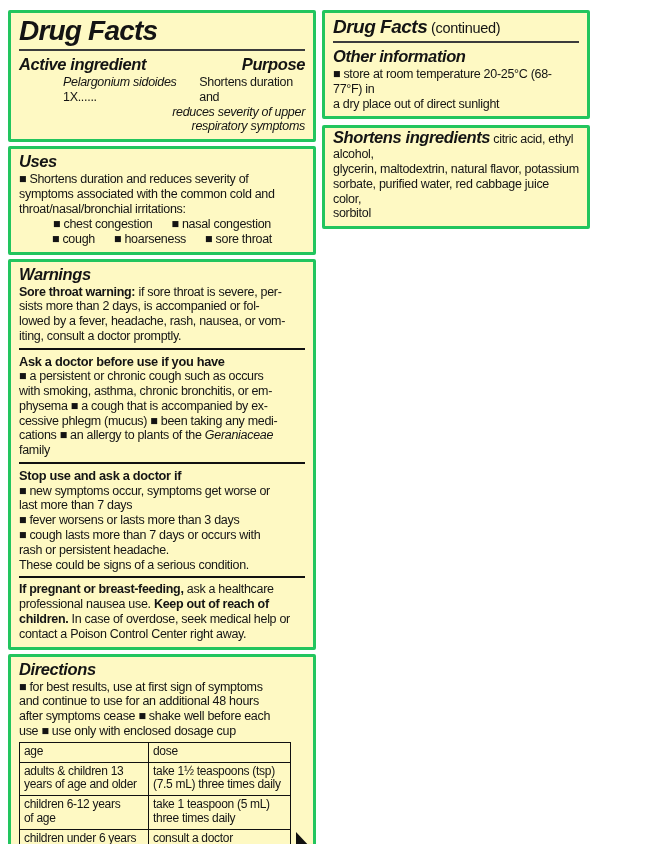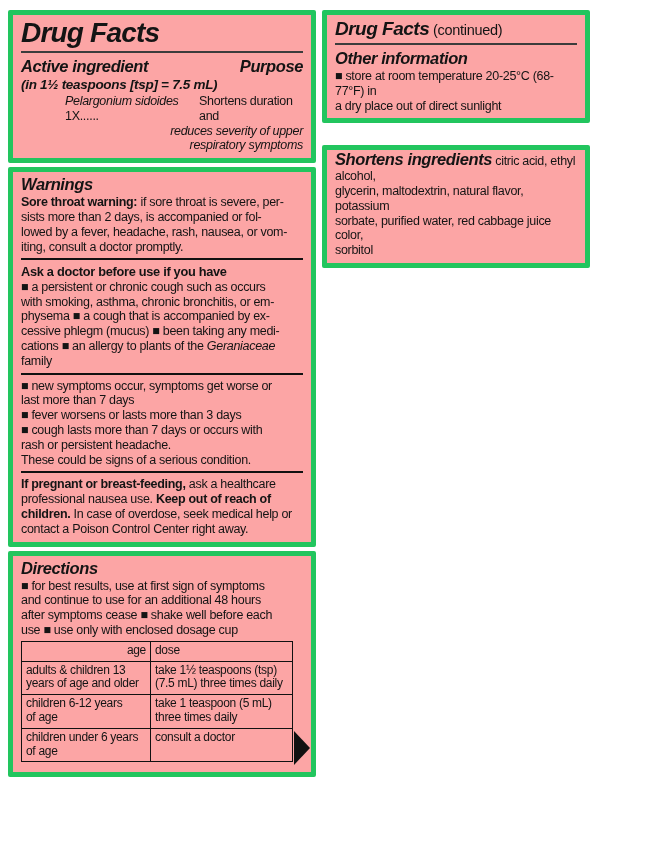--- a/index.html
+++ b/index.html
@@ -4,23 +4,23 @@
 <style>
   html,body{margin:0;padding:0;}
   body{
     width:654px;height:844px;background:#ffffff;overflow:hidden;position:relative;
     font-family:"Liberation Sans","DejaVu Sans",sans-serif;
     color:#141414;
     -webkit-font-smoothing:antialiased;
   }
   .col{position:absolute;top:10px;display:flex;flex-direction:column;gap:4px;}
   .col-left{left:8px;width:308px;}
-  .col-right{left:322px;width:268px;gap:22px;}
+  .col-right{left:322px;width:268px;gap:6px;}
   .box{
-    border:5px solid #22c55e;background:#fca5a5;border-radius:2px;
+    border:3px solid #22c55e;background:#fef9c3;border-radius:2px;
     padding:2px 8px 5px 8px;box-sizing:border-box;
   }
   .para{
     margin:0;font-size:12.5px;line-height:14.8px;letter-spacing:-0.3px;
     white-space:pre-wrap;
   }
   .bold{font-weight:bold;}
   .ital{font-style:italic;}
   .sect-h{
     font-size:16.5px;line-height:19px;font-weight:bold;font-style:italic;
@@ -47,65 +47,73 @@
   .right-align{text-align:right;font-style:italic;}
   .bullets{text-align:center;white-space:pre-wrap;font-size:12.5px;line-height:15px;letter-spacing:-0.3px;}
   .dir-box{position:relative;padding-bottom:10px;}
   table.dose-table{
     border-collapse:collapse;width:272px;margin-top:3px;
     font-size:12px;line-height:13.8px;letter-spacing:-0.3px;
   }
   table.dose-table td{
     border:1.5px solid #111;padding:2px 4px 3px 4px;vertical-align:top;white-space:pre-wrap;
   }
-  table.dose-table .c-age{width:120px;text-align:right;}
+  table.dose-table .c-age{width:120px;}
   .arrow{
     position:absolute;right:1px;bottom:7px;width:0;height:0;
     border-top:17px solid transparent;border-bottom:17px solid transparent;
     border-left:16px solid #111;
   }
   .inline-h{font-size:16.5px;font-weight:bold;font-style:italic;letter-spacing:-0.4px;}
 </style>
 </head>
 <body>
 
 <div class="col col-left">
 
   <div class="box">
     <div class="title-big">Drug Facts</div>
     <hr class="rule">
     <div class="ai-row">
       <span class="ai-h">Active ingredient</span>
       <span class="ai-h">Purpose</span>
     </div>
-    <div class="dose-note">(in 1½ teaspoons [tsp] = 7.5 mL)</div>
     <div class="ing-row para">
       <span><span class="ital">Pelargonium sidoides</span><span> 1X......</span></span>
       <span>Shortens duration and</span>
     </div>
     <div class="para right-align">reduces severity of upper
 respiratory symptoms</div>
   </div>
 
+  <div class="box">
+    <div class="sect-h">Uses</div>
+    <p class="para">■ Shortens duration and reduces severity of
+symptoms associated with the common cold and
+throat/nasal/bronchial irritations:</p>
+    <div class="bullets">■ chest congestion      ■ nasal congestion</div>
+    <div class="bullets">■ cough      ■ hoarseness      ■ sore throat</div>
+  </div>
 
   <div class="box">
     <div class="sect-h">Warnings</div>
     <p class="para"><span class="bold">Sore throat warning:</span><span> if sore throat is severe, per-
 sists more than 2 days, is accompanied or fol-
 lowed by a fever, headache, rash, nausea, or vom-
 iting, consult a doctor promptly.</span></p>
     <hr class="sep">
     <div class="sub-h">Ask a doctor before use if you have</div>
     <p class="para"><span>■ a persistent or chronic cough such as occurs
 with smoking, asthma, chronic bronchitis, or em-
 physema ■ a cough that is accompanied by ex-
 cessive phlegm (mucus) ■ been taking any medi-
 cations ■ an allergy to plants of the </span><span class="ital">Geraniaceae</span><span>
 family</span></p>
     <hr class="sep">
+    <div class="sub-h">Stop use and ask a doctor if</div>
     <p class="para">■ new symptoms occur, symptoms get worse or
 last more than 7 days
 ■ fever worsens or lasts more than 3 days
 ■ cough lasts more than 7 days or occurs with
 rash or persistent headache.
 These could be signs of a serious condition.</p>
     <hr class="sep">
     <p class="para"><span class="bold">If pregnant or breast-feeding,</span><span> ask a healthcare
 professional nausea use. </span><span class="bold">Keep out of reach of
 children.</span><span> In case of overdose, seek medical help or

